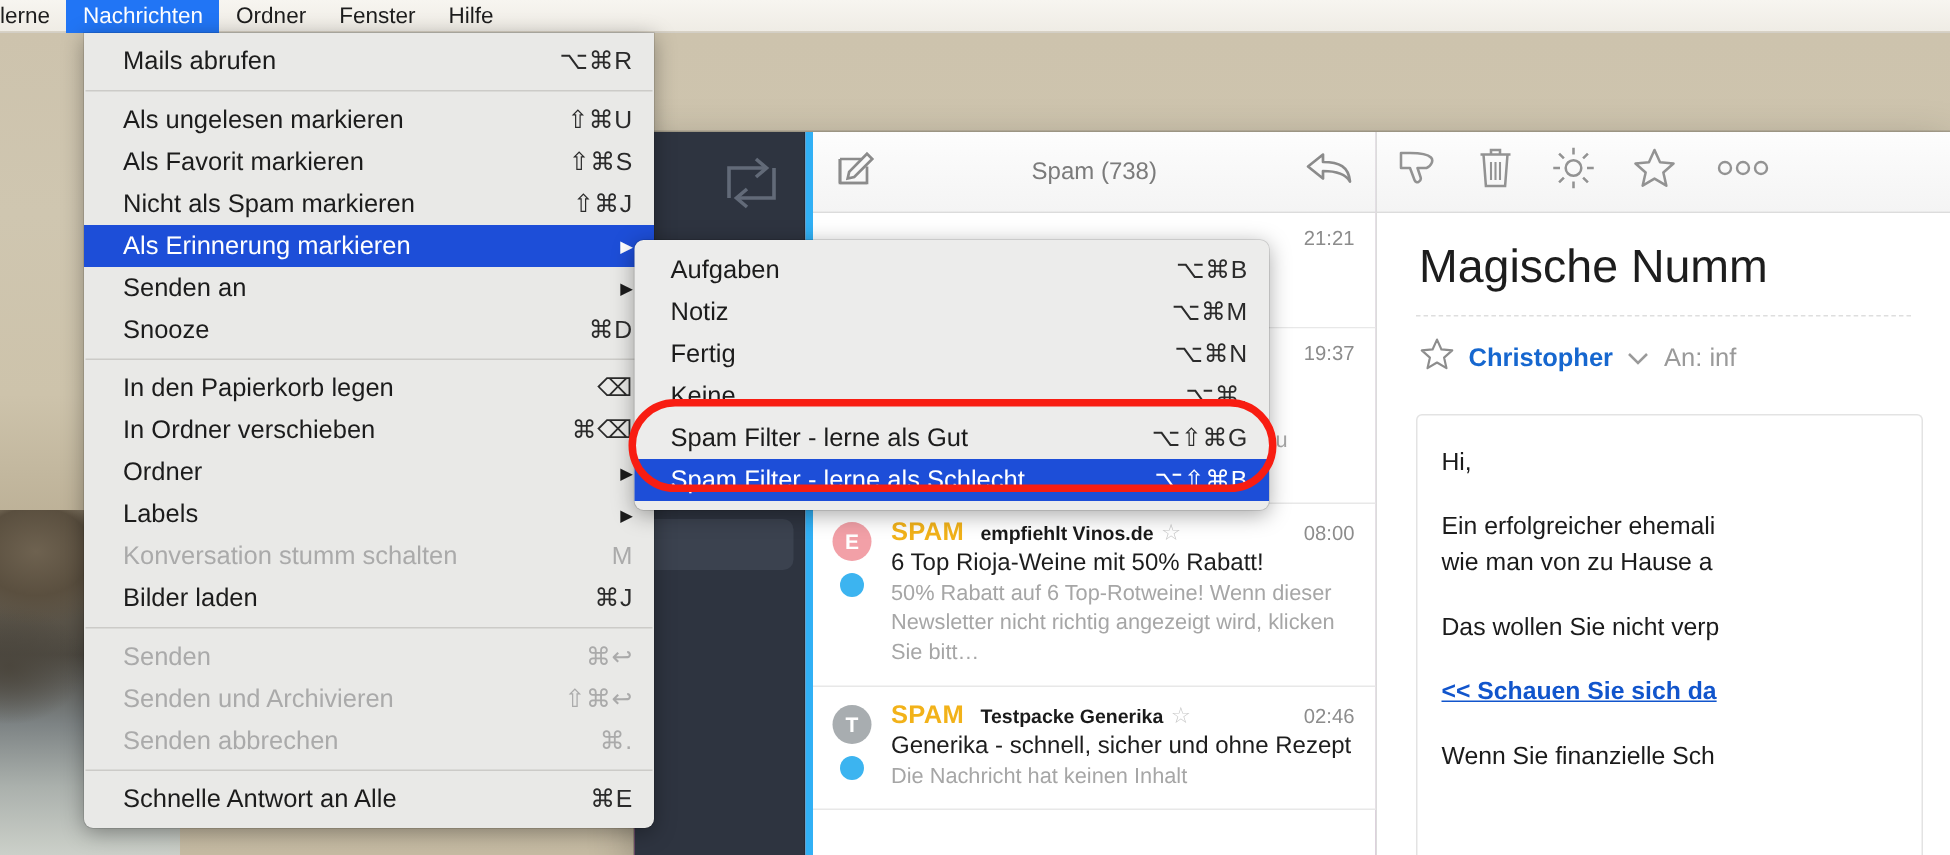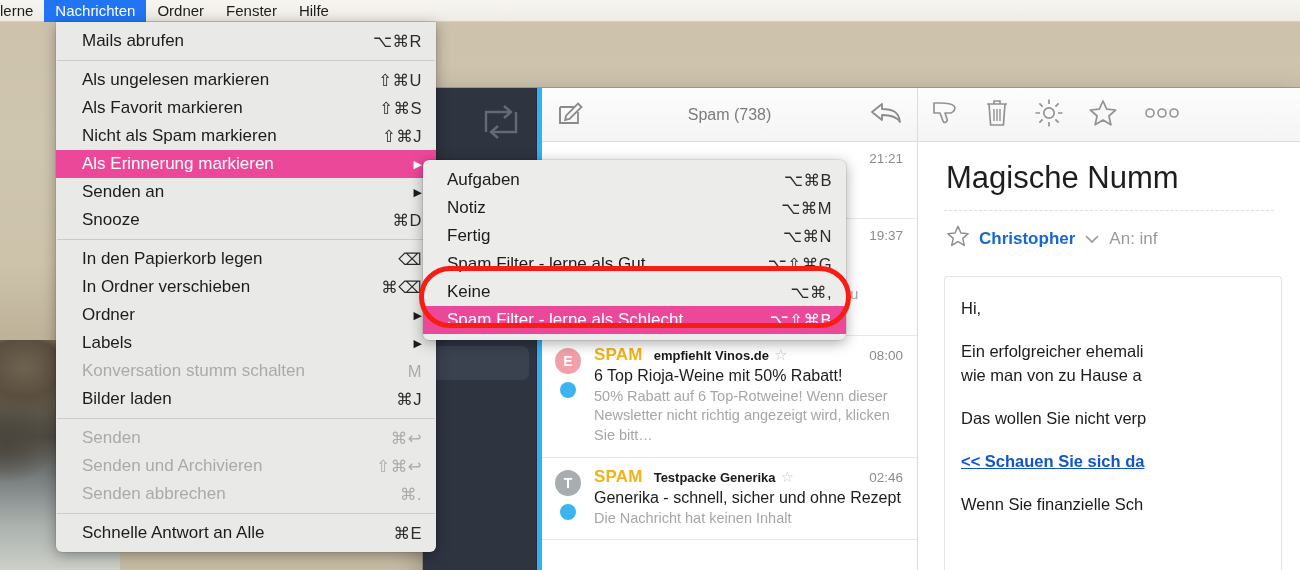--- a/index.html
+++ b/index.html
@@ -136,21 +136,21 @@
   .menu .item {
     display: flex; align-items: center; height: 28px; padding: 0 14px 0 26px;
     white-space: nowrap; position: relative;
   }
   .menu .item .lbl { flex: 1; }
   .menu .item .key {
     color: #2b2b2b; font-size: 16.5px; letter-spacing: .5px; margin-left: 22px;
     font-family: "Liberation Sans", sans-serif;
   }
   .menu .item .arrow { font-size: 11px; color: #1c1c1c; margin-left: 20px; }
-  .menu .item.sel { background: #ec4899; color: #fff; }
+  .menu .item.sel { background: #1d4ed8; color: #fff; }
   .menu .item.sel .key, .menu .item.sel .arrow { color: #fff; }
   .menu .item.disabled { color: #aaaaaa; }
   .menu .item.disabled .key { color: #aaaaaa; }
   .menu .sep { height: 1px; background: #cccbc8; margin: 5px 1px; }
 
   
   #sub-menu {
     left: 423px; top: 160px; width: 423px; border-radius: 6px; padding: 6px 0;
     background: #ececeb;
   }
@@ -405,26 +405,26 @@
       </div>
       <div class="item">
         <span class="lbl">Notiz</span>
         <span class="key">⌥⌘M</span>
       </div>
       <div class="item">
         <span class="lbl">Fertig</span>
         <span class="key">⌥⌘N</span>
       </div>
       <div class="item">
+        <span class="lbl">Keine</span>
+        <span class="key">⌥⌘,</span>
+      </div>
+      <div class="item">
         <span class="lbl">Spam Filter - lerne als Gut</span>
         <span class="key">⌥⇧⌘G</span>
-      </div>
-      <div class="item">
-        <span class="lbl">Keine</span>
-        <span class="key">⌥⌘,</span>
       </div>
       <div class="item sel">
         <span class="lbl">Spam Filter - lerne als Schlecht</span>
         <span class="key">⌥⇧⌘B</span>
       </div>
     </div>
 
   <div class="redring"></div>
 </div>
 

